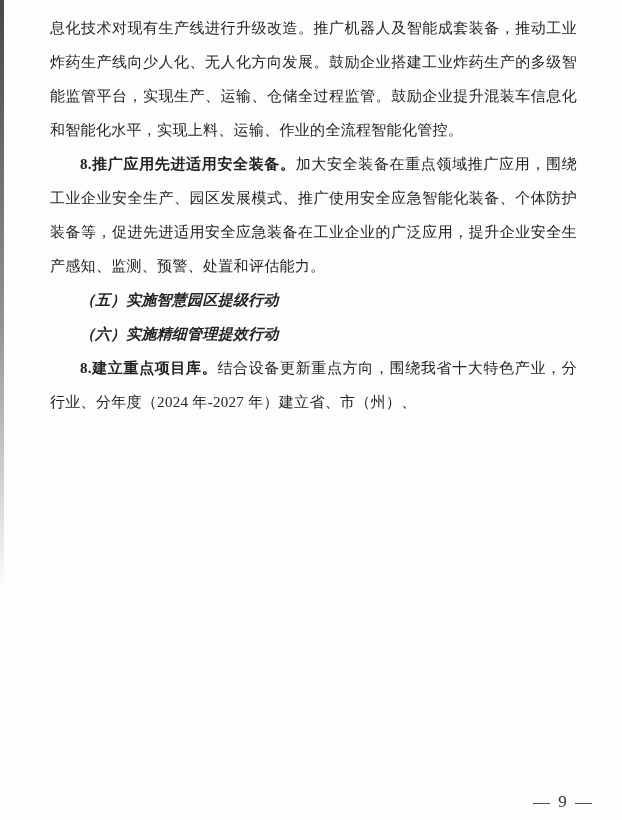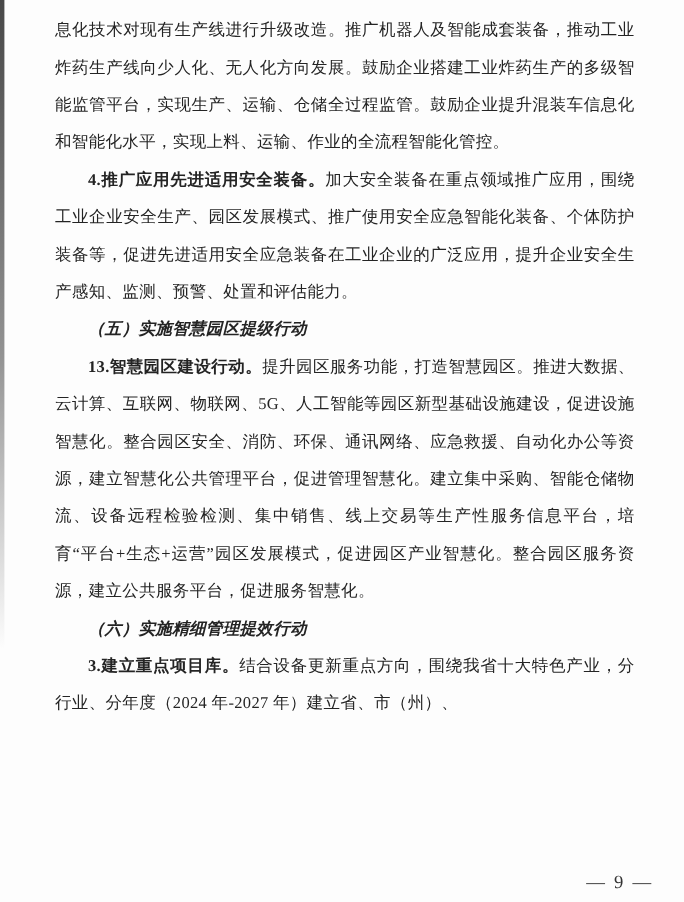--- a/index.html
+++ b/index.html
@@ -65,26 +65,25 @@
 </head>
 <body>
 
 <div class="page">
   <div class="scan-edge"></div>
 
   <div class="content">
 
     <p><span>息化技术对现有生产线进行升级改造。推广机器人及智能成套装备，推动工业炸药生产线向少人化、无人化方向发展。鼓励企业搭建工业炸药生产的多级智能监管平台，实现生产、运输、仓储全过程监管。鼓励企业提升混装车信息化和智能化水平，实现上料、运输、作业的全流程智能化管控。</span></p>
 
-    <p class="indent"><b class="lead">4.推广应用先进适用安全装备。</b><span>加大安全装备在重点领域推广应用，围绕工业企业安全生产、园区发展模式、推广使用安全应急智能化装备、个体防护装备等，促进先进适用安全应急装备在工业企业的广泛应用，提升企业安全生产感知、监测、预警、处置和评估能力。</span></p>
+    <p class="indent"><b class="lead">8.推广应用先进适用安全装备。</b><span>加大安全装备在重点领域推广应用，围绕工业企业安全生产、园区发展模式、推广使用安全应急智能化装备、个体防护装备等，促进先进适用安全应急装备在工业企业的广泛应用，提升企业安全生产感知、监测、预警、处置和评估能力。</span></p>
 
     <p class="indent section-heading"><span>（五）实施智慧园区提级行动</span></p>
 
-    <p class="indent"><b class="lead">13.智慧园区建设行动。</b><span>提升园区服务功能，打造智慧园区。推进大数据、云计算、互联网、物联网、5G、人工智能等园区新型基础设施建设，促进设施智慧化。整合园区安全、消防、环保、通讯网络、应急救援、自动化办公等资源，建立智慧化公共管理平台，促进管理智慧化。建立集中采购、智能仓储物流、设备远程检验检测、集中销售、线上交易等生产性服务信息平台，培育“平台+生态+运营”园区发展模式，促进园区产业智慧化。整合园区服务资源，建立公共服务平台，促进服务智慧化。</span></p>
 
     <p class="indent section-heading"><span>（六）实施精细管理提效行动</span></p>
 
-    <p class="indent"><b class="lead">3.建立重点项目库。</b><span>结合设备更新重点方向，围绕我省十大特色产业，分行业、分年度（2024 年-2027 年）建立省、市（州）、</span></p>
+    <p class="indent"><b class="lead">8.建立重点项目库。</b><span>结合设备更新重点方向，围绕我省十大特色产业，分行业、分年度（2024 年-2027 年）建立省、市（州）、</span></p>
 
   </div>
 
   <div class="page-footer">— 9 —</div>
 </div>
 
 </body></html>

